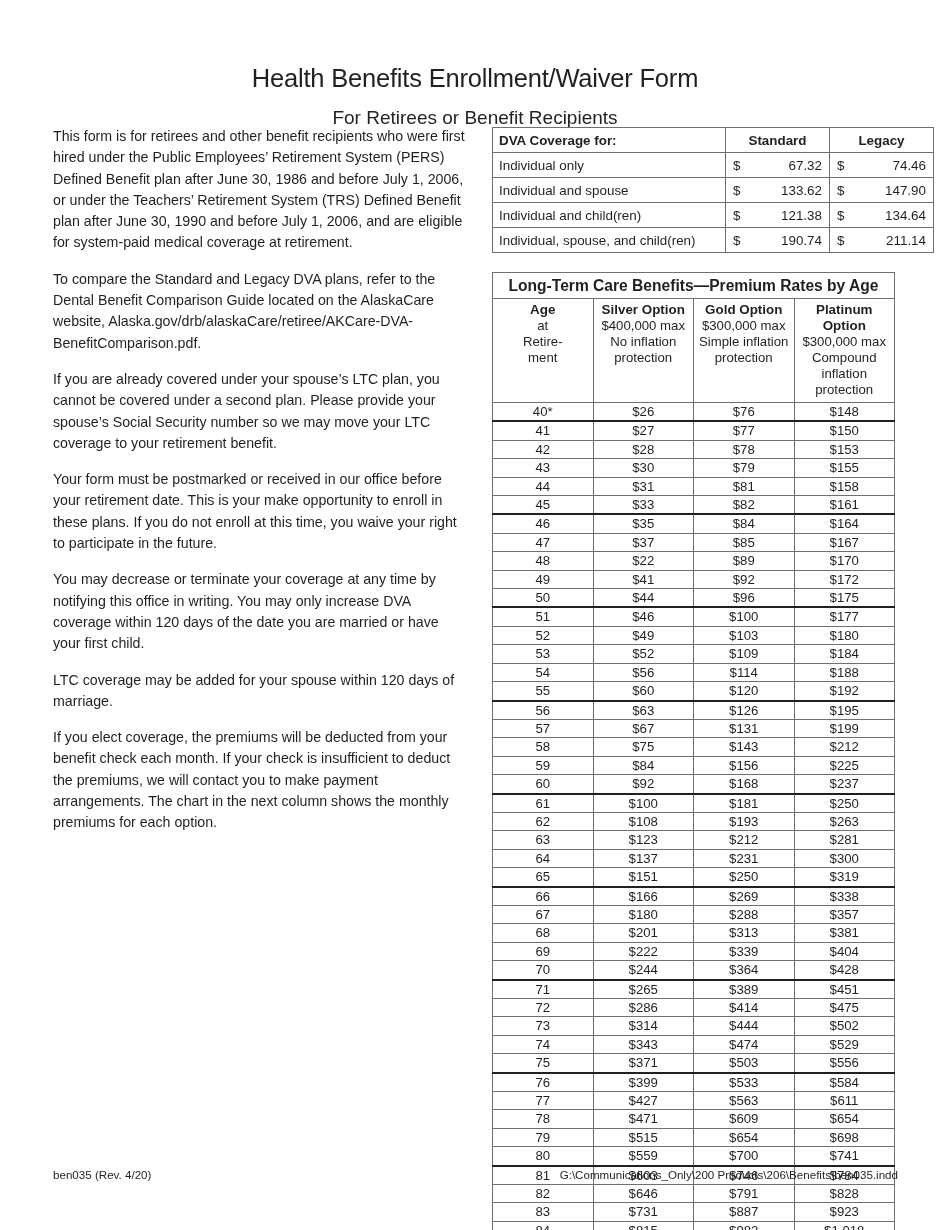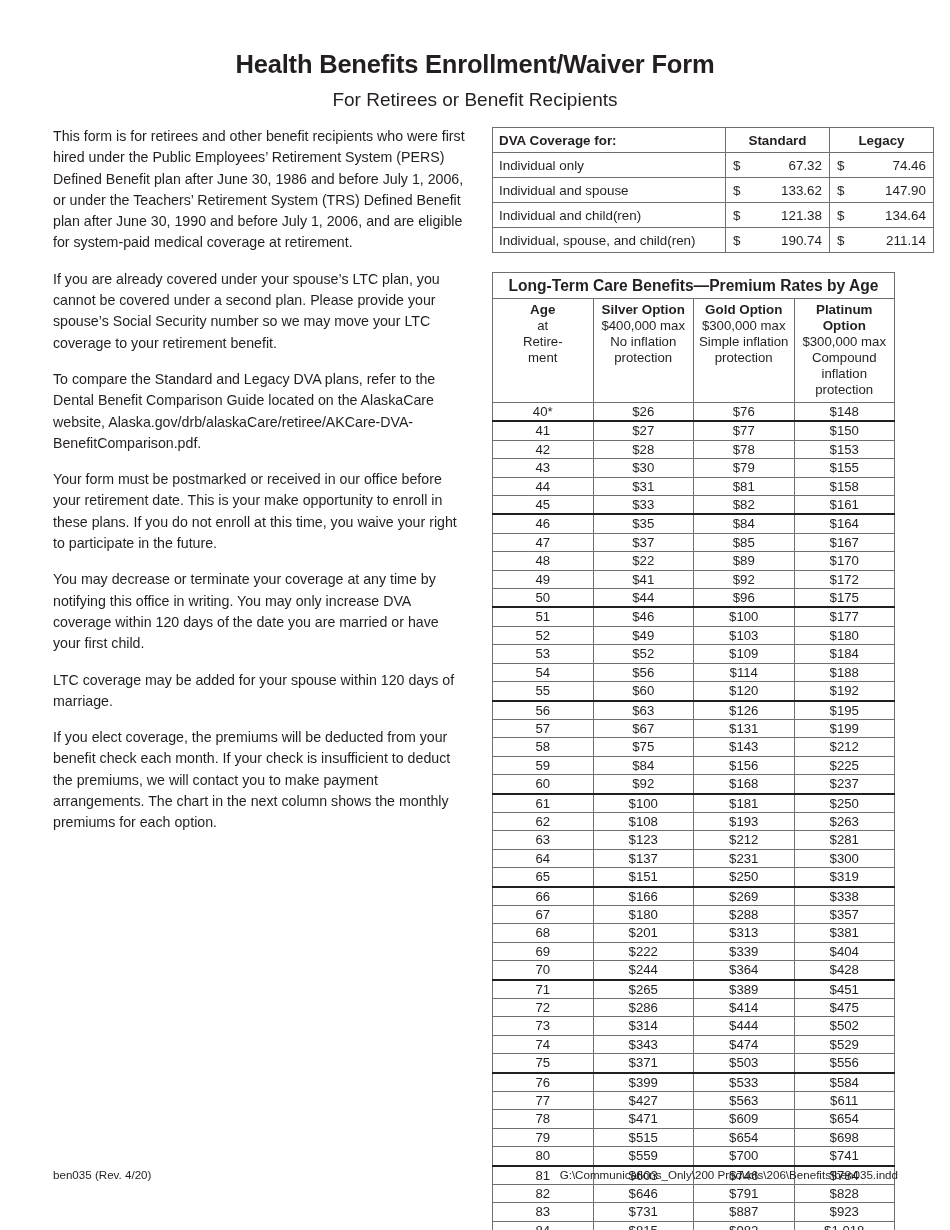--- a/index.html
+++ b/index.html
@@ -23,24 +23,24 @@
   
   .title-block {
     position: absolute;
     left: 0;
     top: 48px;
     width: 950px;
     text-align: center;
   }
   .doc-title {
     font-size: 25.5px;
-    font-weight: bold;
+    font-weight: normal;
     letter-spacing: -0.2px;
     line-height: 1.1;
-    margin: 2px;
+    margin: 16px;
   }
   .doc-subtitle {
     font-size: 19px;
     font-weight: normal;
     line-height: 1.1;
     margin: 12px 0 0 0;
   }
 
   
   .left-col {
@@ -152,22 +152,22 @@
 
 <div id="page">
 
   <div class="title-block">
     <h1 class="doc-title">Health Benefits Enrollment/Waiver Form</h1>
     <h2 class="doc-subtitle">For Retirees or Benefit Recipients</h2>
   </div>
 
   <div class="left-col">
     <p>This form is for retirees and other benefit recipients who were first hired under the Public Employees’ Retirement System (PERS) Defined Benefit plan after June 30, 1986 and before July 1, 2006, or under the Teachers’ Retirement System (TRS) Defined Benefit plan after June 30, 1990 and before July 1, 2006, and are eligible for system-paid medical coverage at retirement.</p>
+    <p>To compare the Standard and Legacy DVA plans, refer to the Dental Benefit Comparison Guide located on the AlaskaCare website, Alaska.gov/drb/alaskaCare/retiree/AKCare-DVA-BenefitComparison.pdf.</p>
     <p>If you are already covered under your spouse’s LTC plan, you cannot be covered under a second plan. Please provide your spouse’s Social Security number so we may move your LTC coverage to your retirement benefit.</p>
-    <p>To compare the Standard and Legacy DVA plans, refer to the Dental Benefit Comparison Guide located on the AlaskaCare website, Alaska.gov/drb/alaskaCare/retiree/AKCare-DVA-BenefitComparison.pdf.</p>
     <p>Your form must be postmarked or received in our office before your retirement date. This is your make opportunity to enroll in these plans. If you do not enroll at this time, you waive your right to participate in the future.</p>
     <p>You may decrease or terminate your coverage at any time by notifying this office in writing. You may only increase DVA coverage within 120 days of the date you are married or have your first child.</p>
     <p>LTC coverage may be added for your spouse within 120 days of marriage.</p>
     <p>If you elect coverage, the premiums will be deducted from your benefit check each month. If your check is insufficient to deduct the premiums, we will contact you to make payment arrangements.  The chart in the next column shows the monthly premiums for each option.</p>
   </div>
 
   <div class="right-col">
 
     <table class="dva-table">
       <thead>

